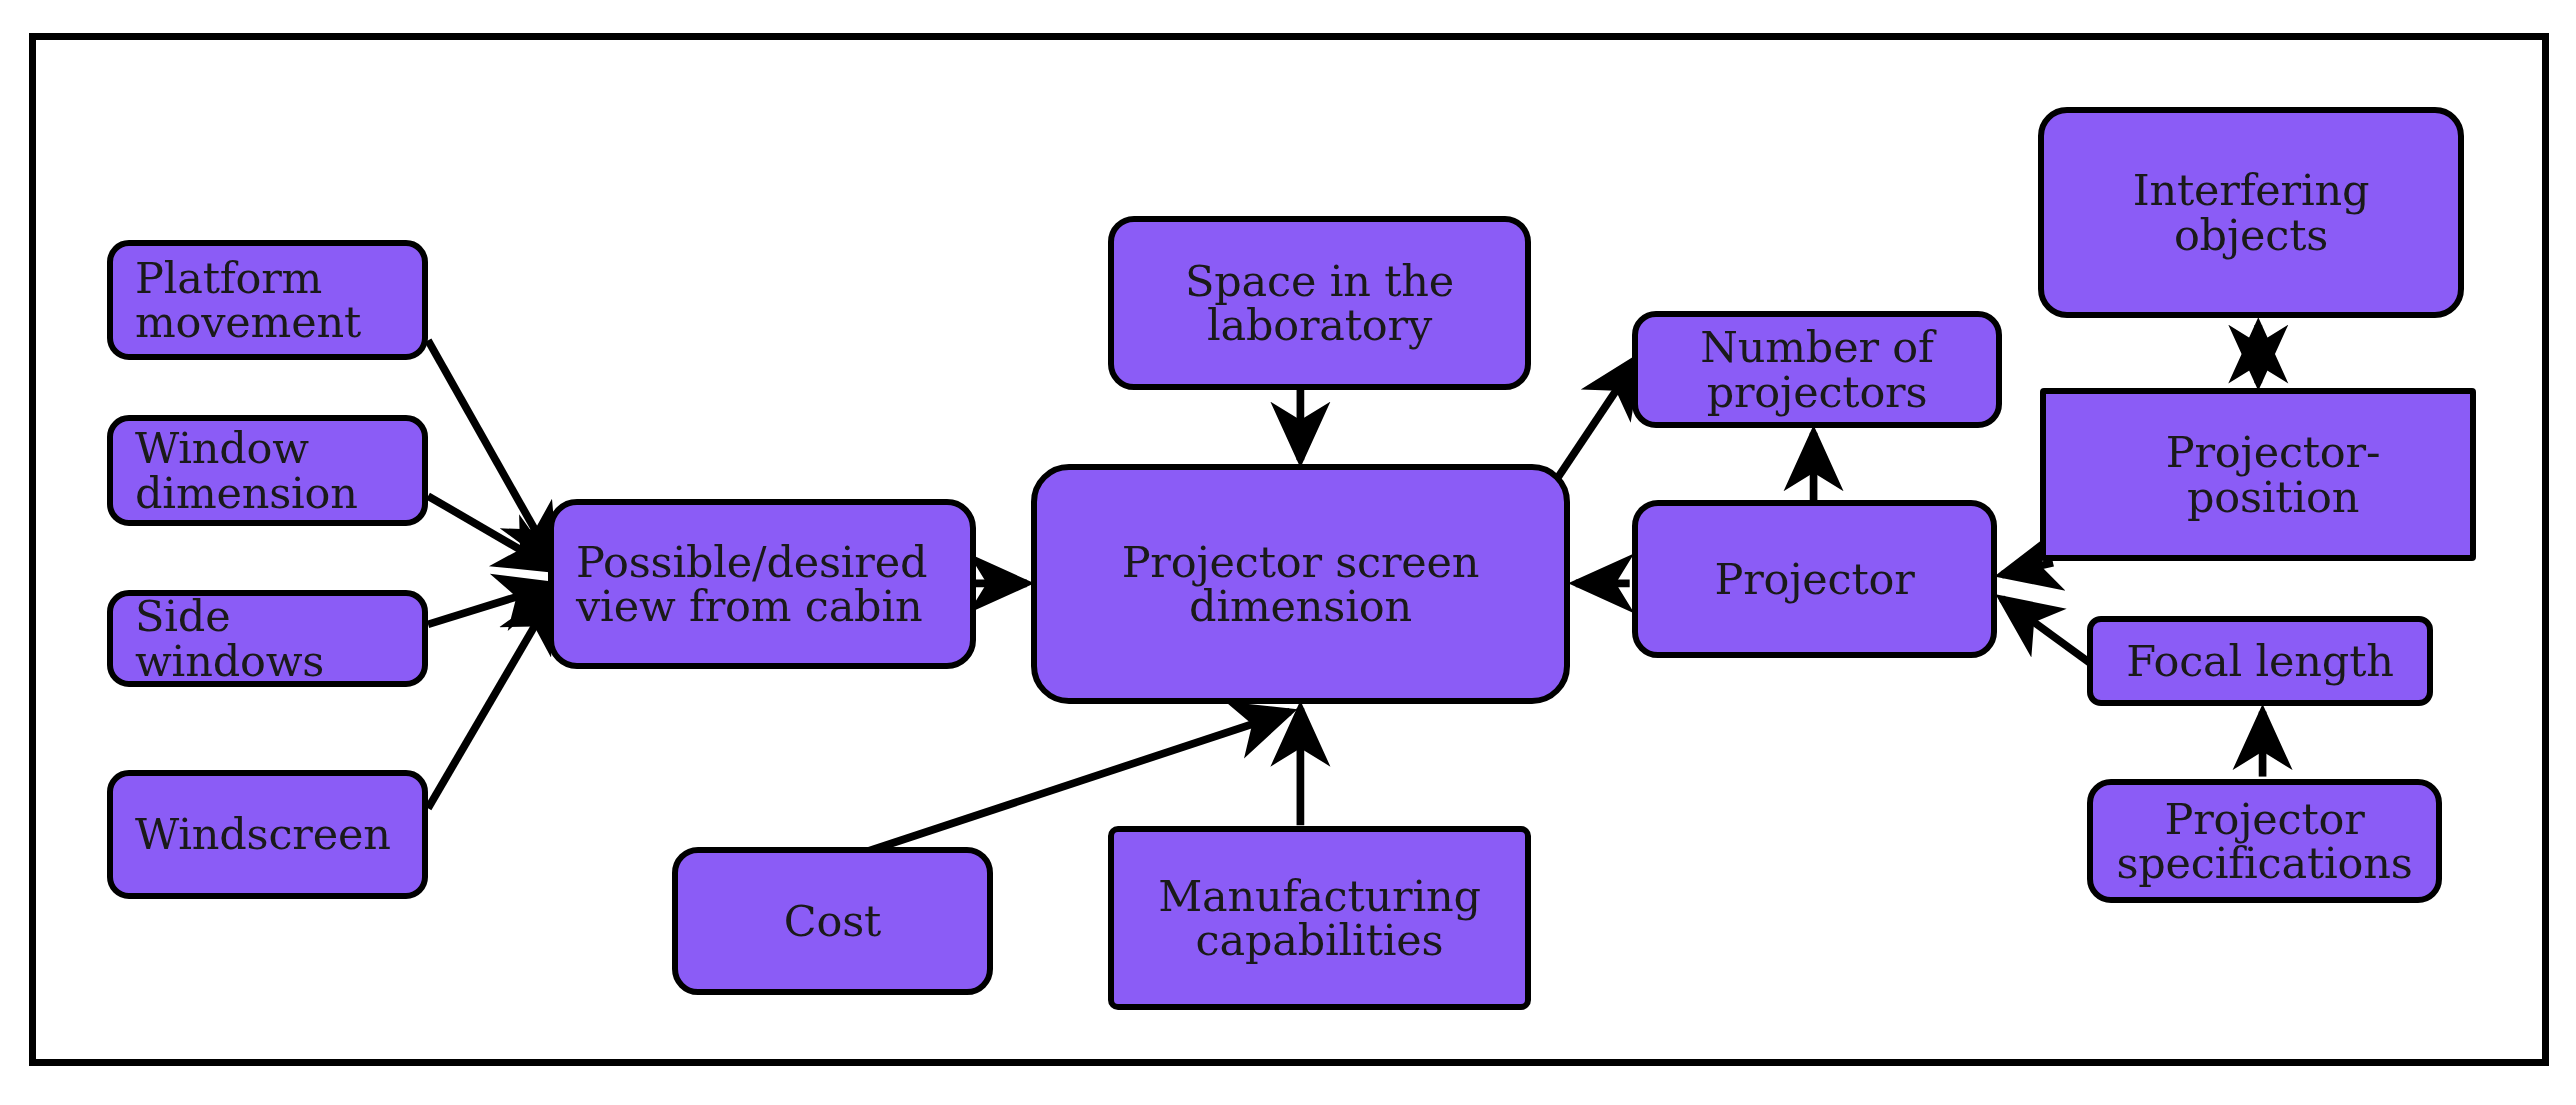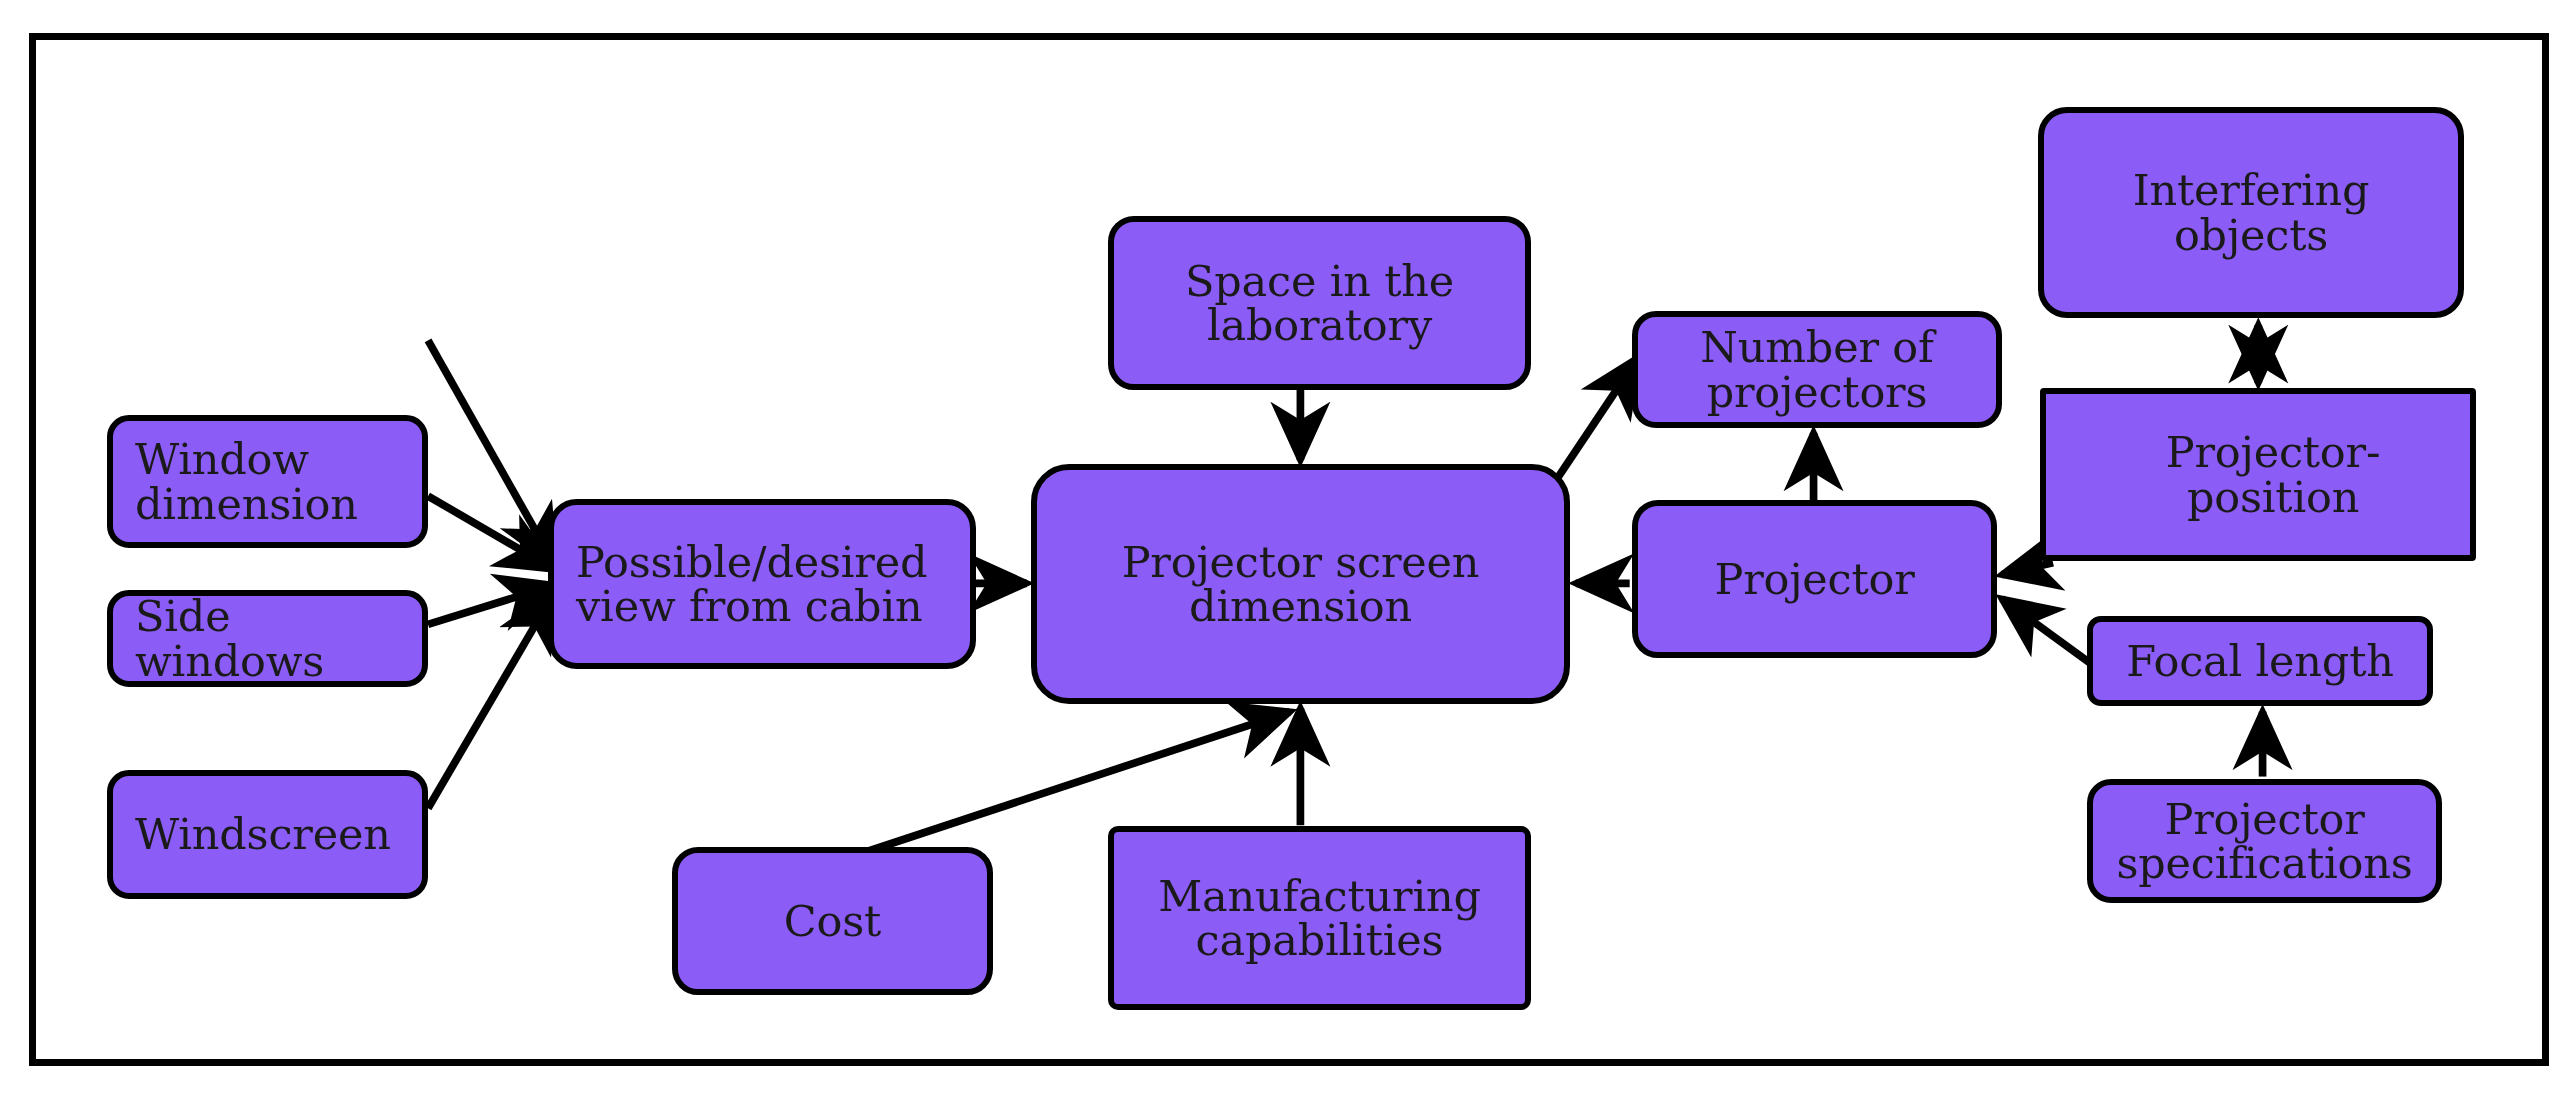--- a/index.html
+++ b/index.html
@@ -53,21 +53,21 @@
     line-height: 1.03;
     font-size: 43px;
     letter-spacing: -0.2px;
     white-space: pre-line;
   }
   .node.left-text .label { text-align: left; padding-left: 22px; }
   .node.center-text .label { text-align: center; padding: 0 12px; }
 
   
   #node-platform-movement   { left:107px;  top:240px;  width:321px; height:120px; }
-  #node-window-dimension    { left:107px;  top:415px;  width:321px; height:133px;justify-content:center; }
+  #node-window-dimension    { left:107px;  top:415px;  width:321px; height:111px;justify-content:center; }
   #node-side-windows        { left:107px;  top:590px;  width:321px; height:97px; }
   #node-windscreen          { left:107px;  top:770px;  width:321px; height:129px; }
   #node-possible-view       { left:548px;  top:499px;  width:428px; height:170px; border-radius:29px; }
   #node-space-laboratory    { left:1108px; top:216px;  width:423px; height:174px; border-radius:26px; }
   #node-projector-screen    { left:1031px; top:464px;  width:539px; height:240px; border-radius:38px; }
   #node-cost                { left:672px;  top:847px;  width:321px; height:148px; border-radius:26px; }
   #node-manufacturing       { left:1108px; top:826px;  width:423px; height:184px; border-radius:10px; }
   #node-number-projectors   { left:1632px; top:311px;  width:370px; height:117px; border-radius:24px; }
   #node-projector           { left:1632px; top:500px;  width:365px; height:158px; border-radius:26px; }
   #node-interfering-objects { left:2038px; top:107px;  width:426px; height:211px; border-radius:29px; }
@@ -116,20 +116,24 @@
       <line x1="2400" y1="658" x2="2340" y2="672" marker-end="url(#ah)"></line>
 
       <line x1="2443" y1="775" x2="2340" y2="700" marker-end="url(#ah)"></line>
 
       <line x1="2645" y1="908" x2="2645" y2="832" marker-end="url(#ah)"></line>
 
       <line x1="2640" y1="380" x2="2640" y2="448" marker-end="url(#ah)" marker-start="url(#ah-start)"></line>
     </g>
   </svg>
 
+  <div class="node left-text" id="node-platform-movement">
+    <span class="label">Platform
+movement</span>
+  </div>
 
   <div class="node left-text" id="node-window-dimension">
     <span class="label">Window
 dimension</span>
   </div>
 
   <div class="node left-text" id="node-side-windows">
     <span class="label">Side
 windows</span>
   </div>

